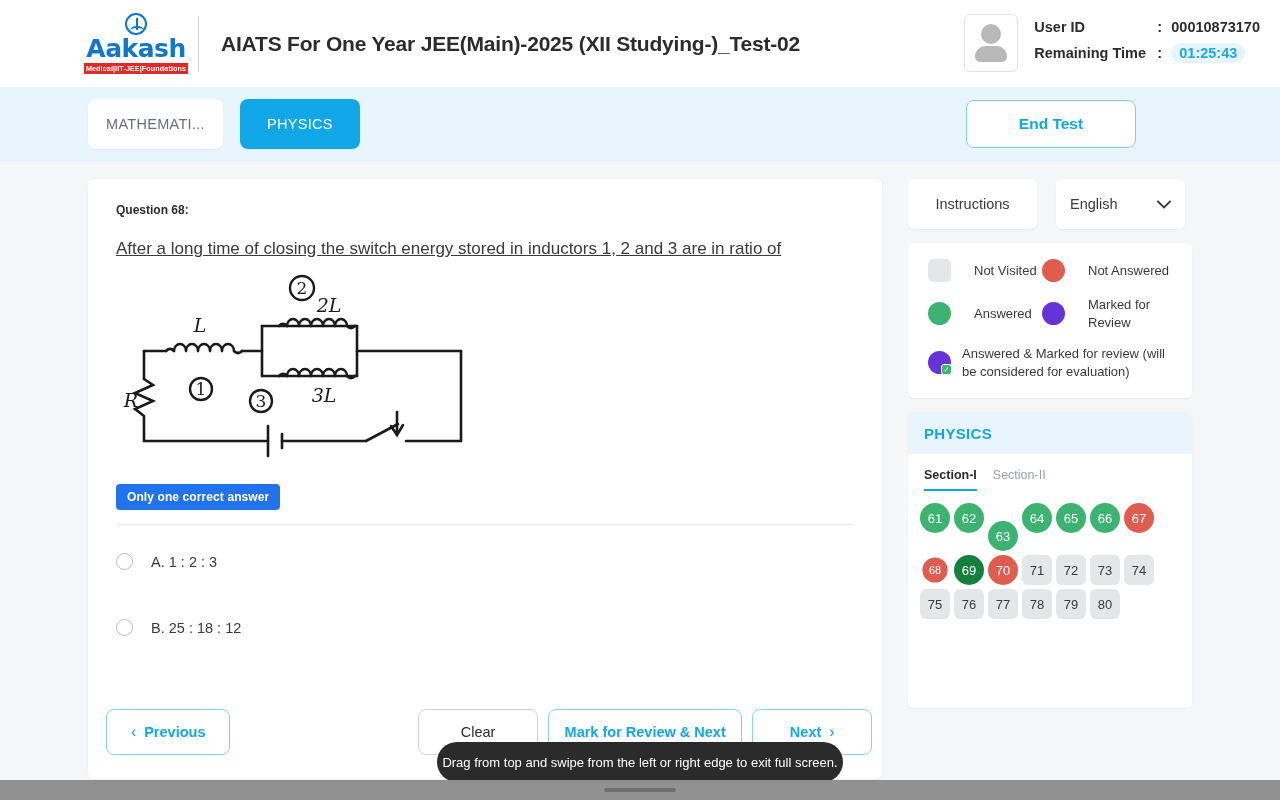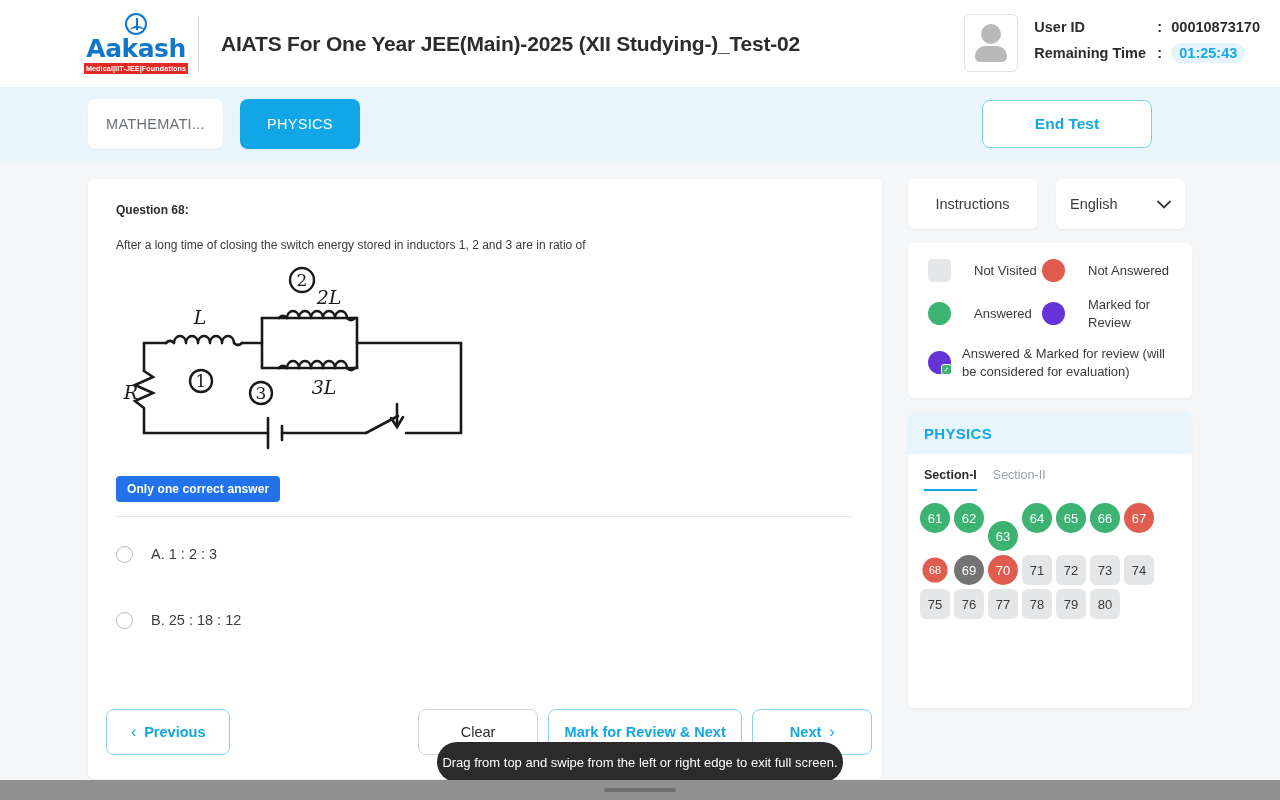--- a/index.html
+++ b/index.html
@@ -46,33 +46,33 @@
 
   
   .tabstrip { height:74px; background:#e9f5fc; display:flex; align-items:center;
               padding:0 20px 0 88px; position:relative; }
   .tabs { display:flex; gap:17px; }
   .tab { min-width:120px; height:50px; border-radius:8px; background:#ffffff;
          display:flex; align-items:center; justify-content:center; font-size:14.5px;
          color:#6b6f73; letter-spacing:0.3px; padding:0 18px; cursor:pointer;
          box-shadow:0 1px 2px rgba(0,0,0,0.05); white-space:nowrap; }
   .tab.active { background:#11a7e6; color:#ffffff; }
-  .end-test { position:absolute; right:128px; width:170px; height:48px; border-radius:8px;
+  .end-test { position:absolute; right:144px; width:170px; height:48px; border-radius:8px;
               background:#ffffff; border:1px solid #7fd0f0; color:#11a7e6; font-size:15.5px;
               font-weight:700; display:flex; align-items:center; justify-content:center; cursor:pointer; }
 
   
   .body-wrap { display:flex; gap:26px; padding:18px 88px 0 88px; }
 
   
   .qcard { width:794px; background:#ffffff; border-radius:6px; position:relative;
            height:600px; box-shadow:0 1px 3px rgba(0,0,0,0.06); }
   .qcard-inner { padding:24px 28px 0 28px; height:505px; overflow:hidden; }
   .q-title { font-size:12px; font-weight:700; color:#2c2c2c; }
-  .q-text { margin-top:20px; font-size:12px; color:#3a3a3a; line-height:1.45; }
+  .q-text { margin-top:20px; font-size:17px; color:#3a3a3a; line-height:1.45;text-decoration:underline; }
   .circuit { margin-top:12px; width:365px; height:192px; }
   .badge { display:inline-block; margin-top:14px; background:#2272eb; color:#fff;
            font-size:12px; font-weight:700; border-radius:4px; padding:6px 11px; letter-spacing:0.1px; }
   .opt-sep { margin-top:14px; height:1px; background:#e6e8ea; width:737px; }
   .options { margin-top:4px; }
   .opt { display:flex; align-items:center; gap:18px; height:66px; }
   .radio { width:17px; height:17px; border:1.6px solid #b7bbbf; border-radius:50%; flex:0 0 auto; }
   .opt-label { font-size:14.5px; color:#3a3a3a; }
 
   .qcard-footer { position:absolute; left:0; right:0; bottom:0; height:95px;
@@ -345,21 +345,21 @@
         </div>
         <div class="grid" id="q-grid">
             <div class="cell ci" style="background: rgb(60, 179, 113);">61</div>
             <div class="cell ci" style="background: rgb(60, 179, 113);">62</div>
             <div class="cell ci" style="background: rgb(60, 179, 113); margin-top: 18px;">63</div>
             <div class="cell ci" style="background: rgb(60, 179, 113);">64</div>
             <div class="cell ci" style="background: rgb(60, 179, 113);">65</div>
             <div class="cell ci" style="background: rgb(60, 179, 113);">66</div>
             <div class="cell ci" style="background: rgb(224, 92, 79);">67</div>
             <div class="cell ci cur" style="background: rgb(224, 92, 79);">68</div>
-            <div class="cell ci" style="background: #737373;">69</div>
+            <div class="cell ci" style="background: #15803d;">69</div>
             <div class="cell ci" style="background: rgb(224, 92, 79);">70</div>
             <div class="cell sq">71</div>
             <div class="cell sq">72</div>
             <div class="cell sq">73</div>
             <div class="cell sq">74</div>
             <div class="cell sq">75</div>
             <div class="cell sq">76</div>
             <div class="cell sq">77</div>
             <div class="cell sq">78</div>
             <div class="cell sq">79</div>

